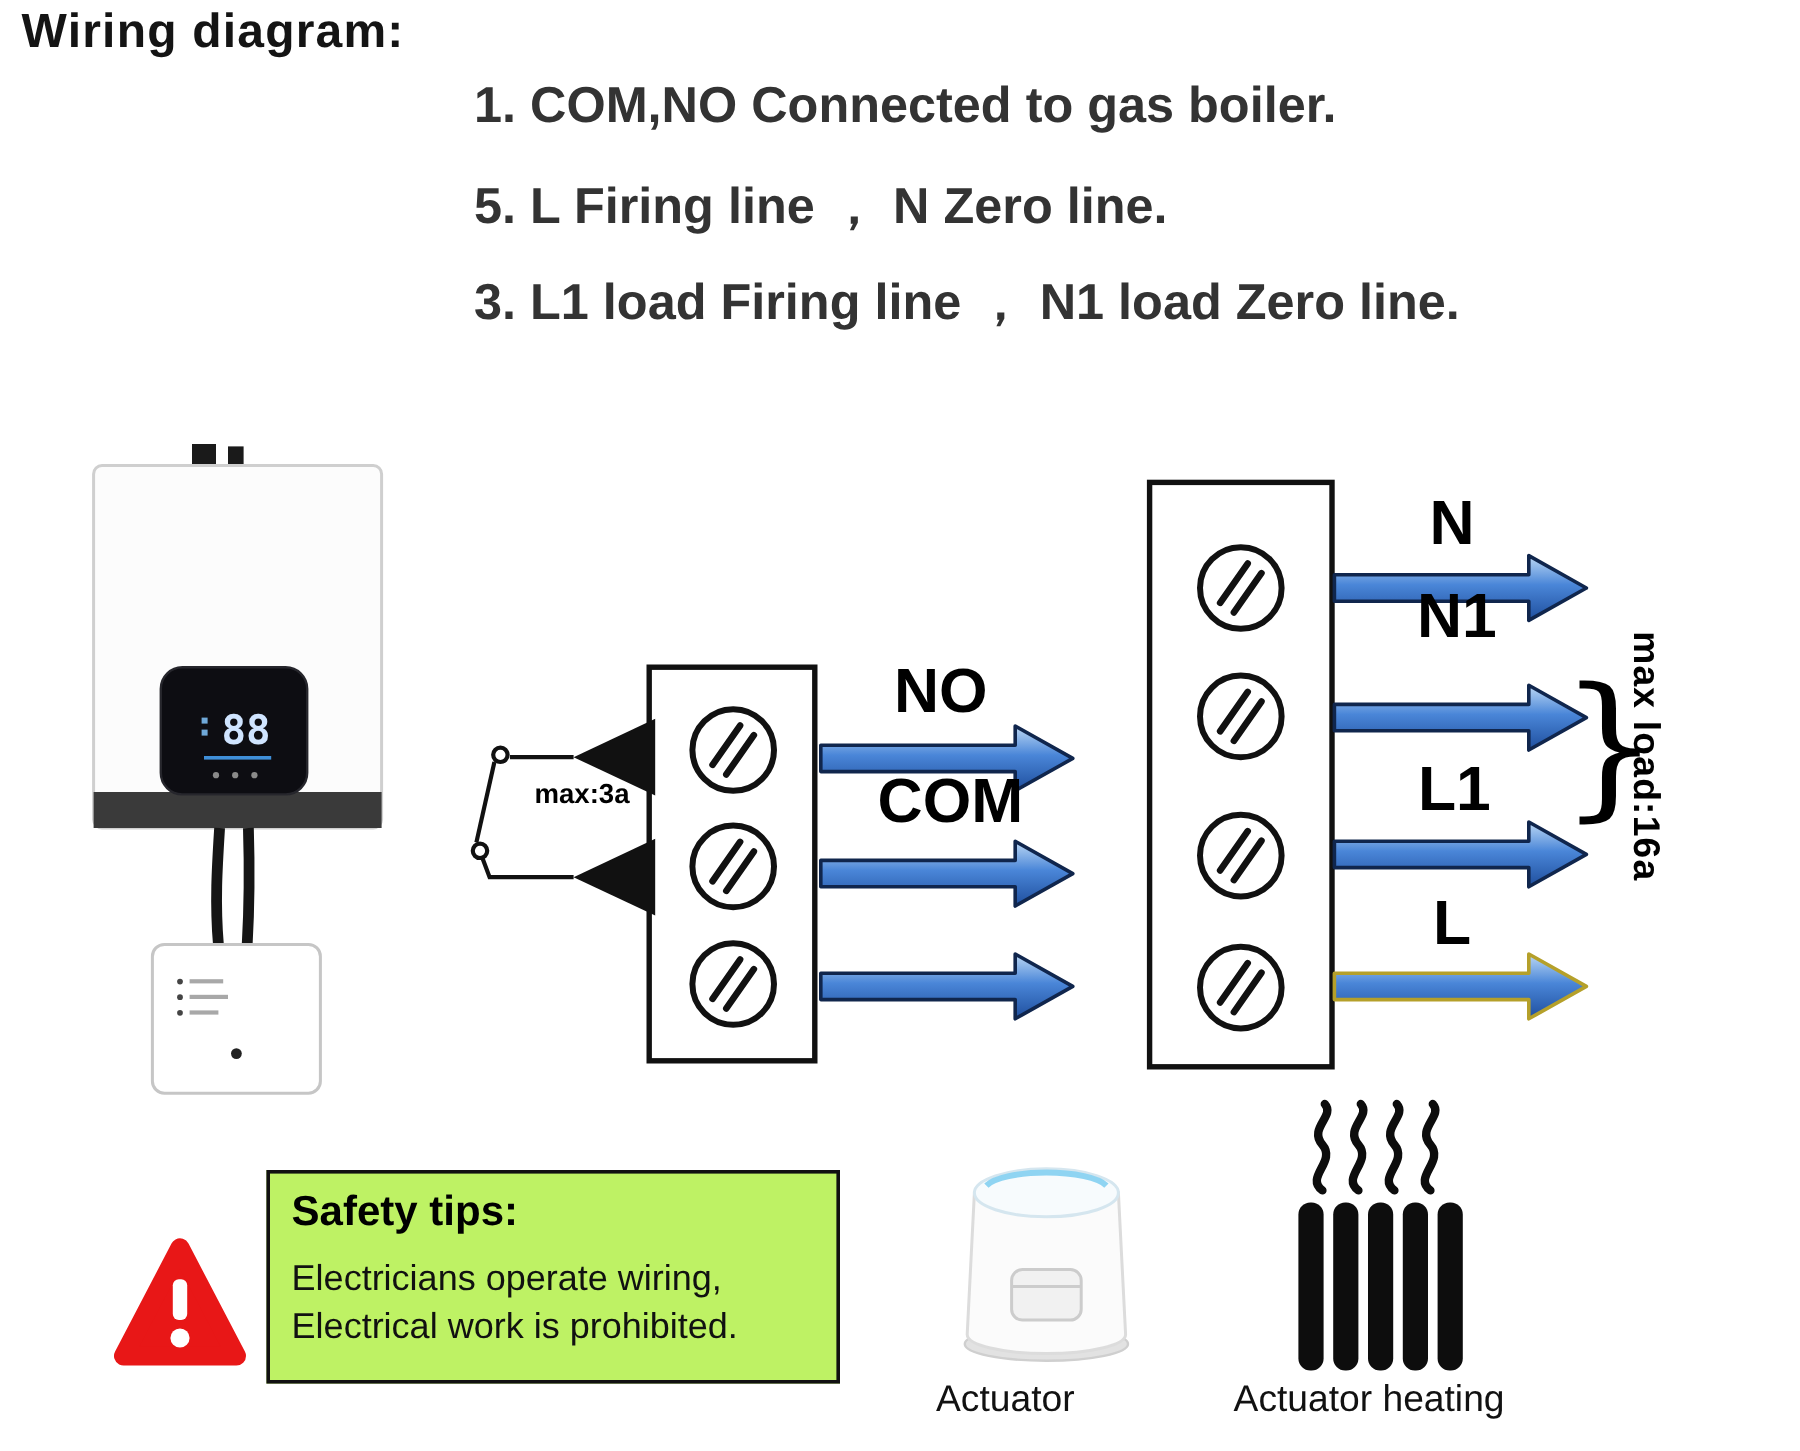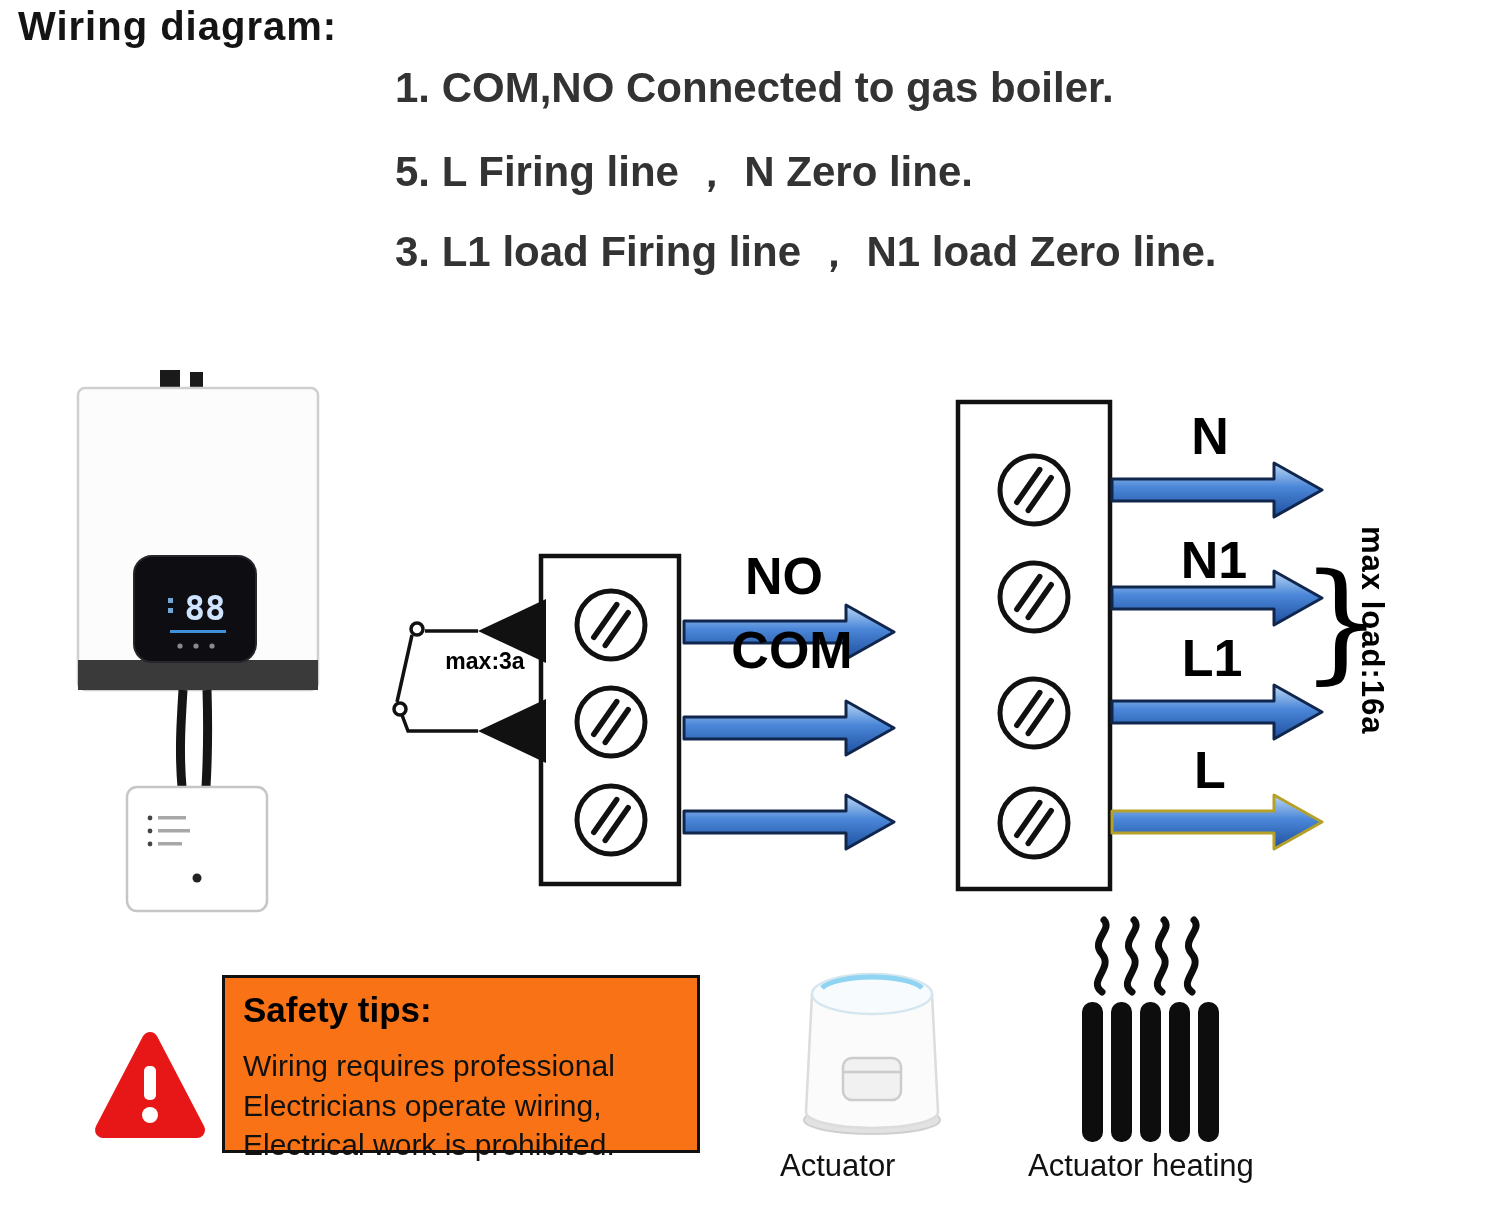--- a/index.html
+++ b/index.html
@@ -26,21 +26,21 @@
   }
   .vert {
     position:absolute; left:1354px; top:526px; writing-mode:vertical-rl;
     font-size:31px; font-weight:700; color:#000; letter-spacing:1px;
   }
   .caption {
     position:absolute; top:1148px; font-size:31px; color:#111; font-weight:400;
   }
   .safety {
     position:absolute; left:222px; top:975px; width:478px; height:178px;
-    border:3px solid #111; background:#f97316; box-sizing:border-box; padding:12px 18px 0 18px;
+    border:3px solid #111; background:#bef264; box-sizing:border-box; padding:12px 18px 0 18px;
   }
   .safety h3 { margin:0 0 16px 0; font-size:35px; font-weight:700; color:#000; }
   .safety p { margin:0; font-size:30px; line-height:1.32; color:#111; }
 </style>
 </head>
 <body>
 
 <div class="canvas">
 
   <svg class="gfx" width="1500" height="1209" viewBox="0 0 1500 1209">
@@ -194,35 +194,34 @@
     </g>
   </svg>
 
   <div class="title">Wiring diagram:</div>
 
   <div class="instr" style="top:64px">1. COM,NO Connected to gas boiler.</div>
   <div class="instr" style="top:144px">5. L Firing line ，  N Zero line.</div>
   <div class="instr" style="top:224px">3. L1 load Firing line ，  N1 load Zero line.</div>
 
   <div class="lbl term-lbl" style="left:684px; top:546px">NO</div>
-  <div class="lbl term-lbl" style="left:692px; top:620px">COM</div>
+  <div class="lbl term-lbl" style="left:692px; top:638px">COM</div>
 
   <div class="lbl small-lbl" style="left:420px; top:648px; width:130px">max:3a</div>
 
   <div class="lbl term-lbl" style="left:1110px; top:406px">N</div>
-  <div class="lbl term-lbl" style="left:1114px; top:530px">N1</div>
+  <div class="lbl term-lbl" style="left:1114px; top:484px">N1</div>
   <div class="lbl term-lbl" style="left:1112px; top:628px">L1</div>
   <div class="lbl term-lbl" style="left:1110px; top:740px">L</div>
 
   <div class="brace">}</div>
   <div class="vert">max load:16a</div>
 
   <div class="safety">
     <h3>Safety tips:</h3>
-    <p>Wiring requires professional</p>
     <p>Electricians operate wiring,</p>
     <p>Electrical work is prohibited.</p>
   </div>
 
   <div class="caption" style="left:780px; width:185px">Actuator</div>
   <div class="caption" style="left:1028px; width:245px">Actuator heating</div>
 
 </div>
 
 </body></html>

